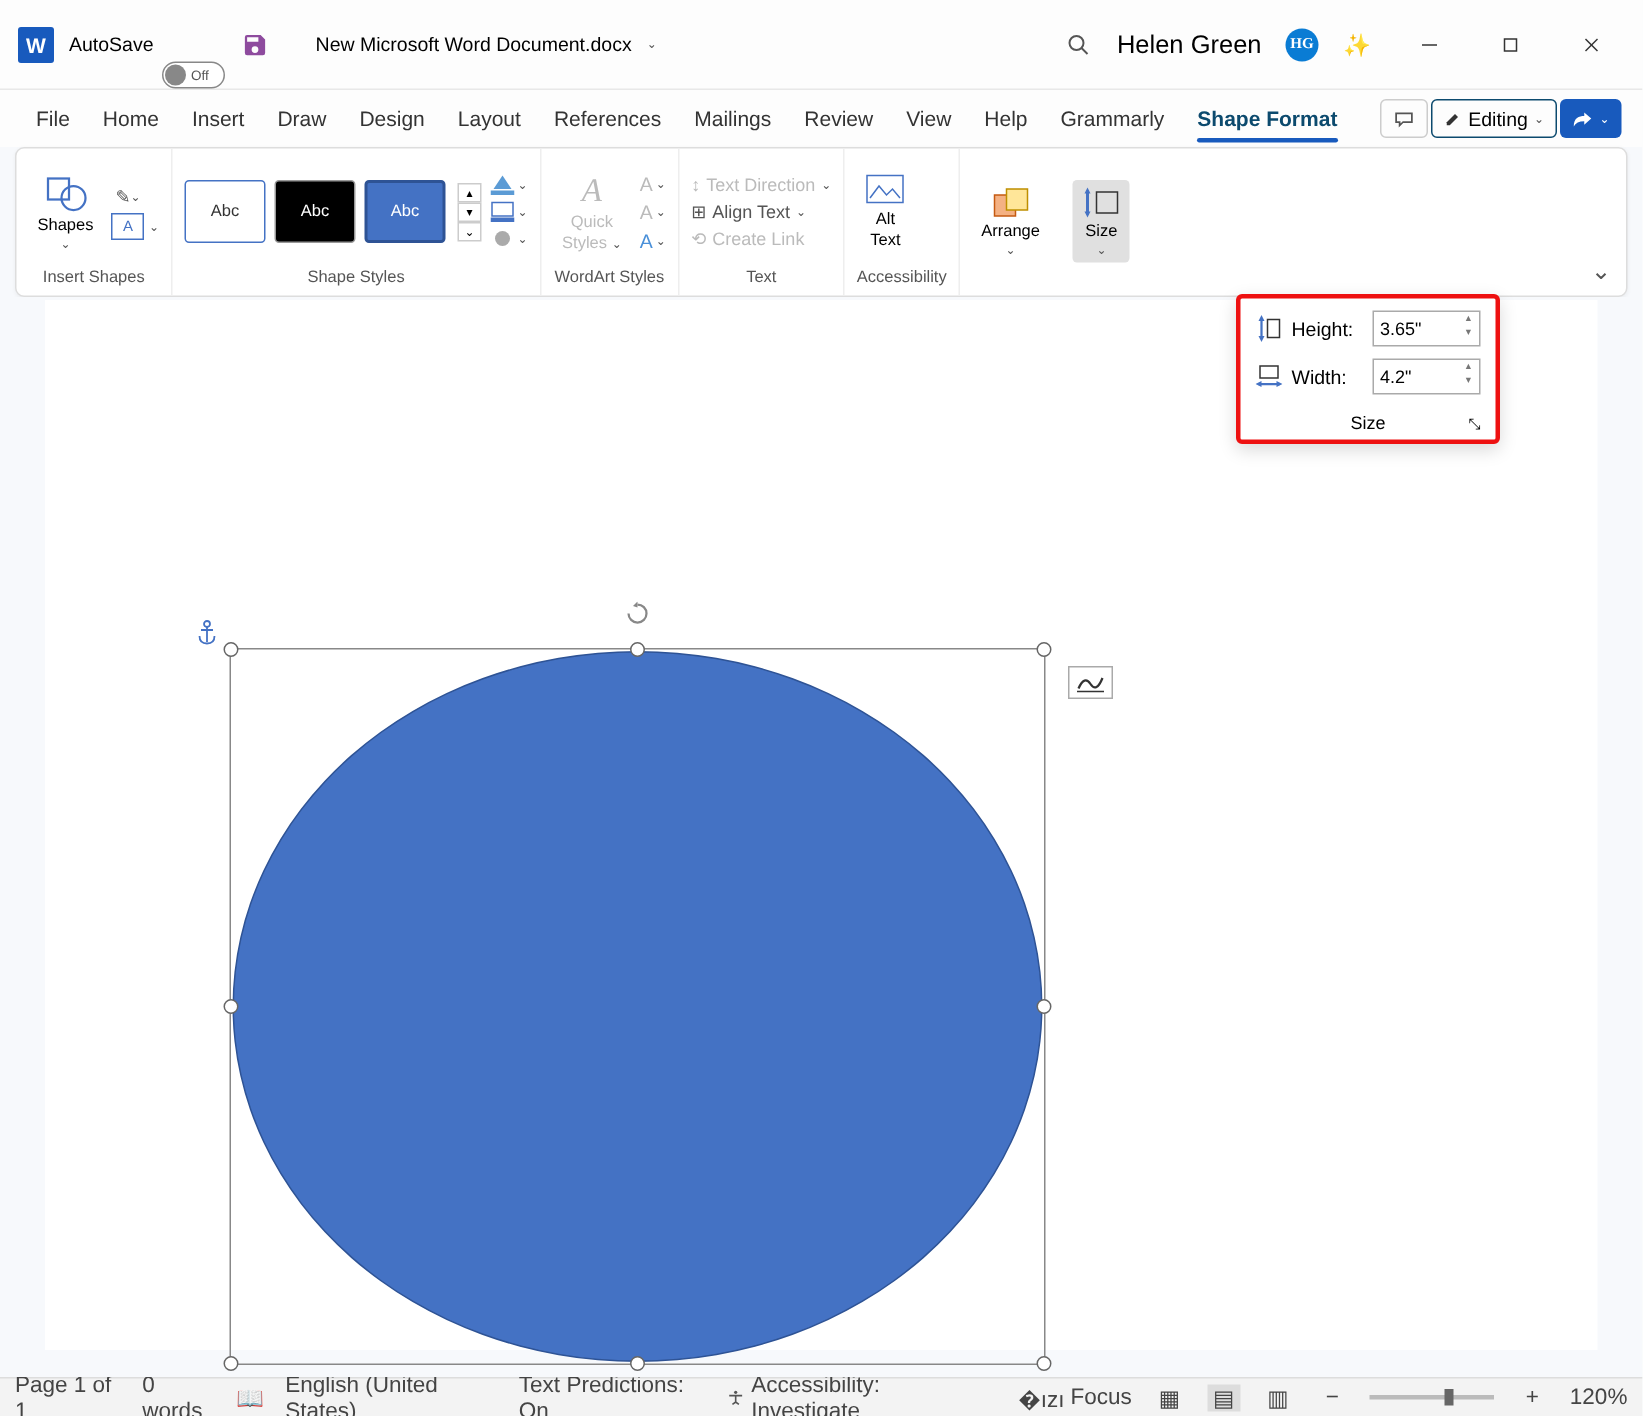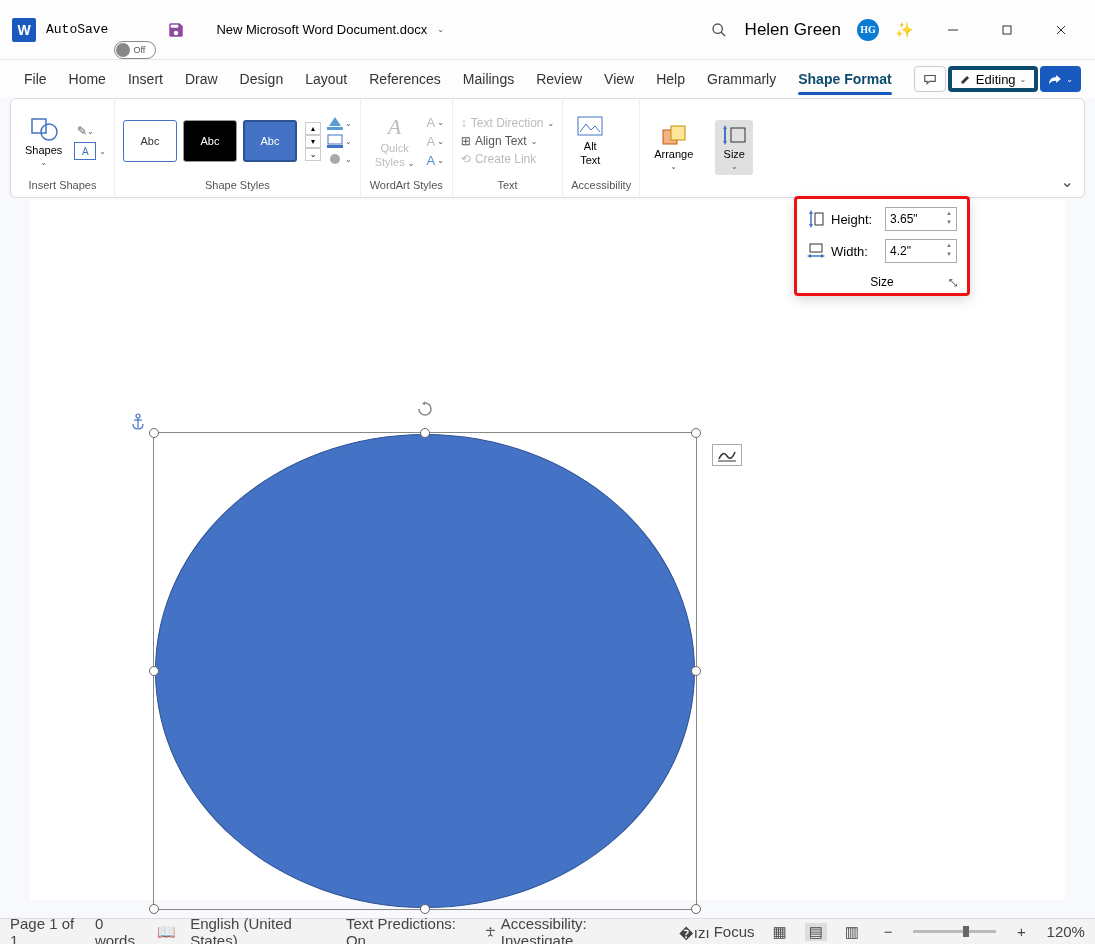--- a/index.html
+++ b/index.html
@@ -2,41 +2,41 @@
 <html><head>
 <meta charset="utf-8">
 <style>
 * { box-sizing: border-box; margin: 0; padding: 0; font-family: 'Segoe UI', Tahoma, sans-serif; }
 body { background: #f7f9fc; width: 1095px; height: 944px; overflow: hidden; display: flex; flex-direction: column; }
 
 
 .titlebar { height: 60px; background: #fdfdfd; display: flex; align-items: center; padding: 0 12px; gap: 10px; border-bottom: 1px solid #e8e8e8; }
 .app-icon { width: 24px; height: 24px; background: #185abd; color: #fff; display: flex; align-items: center; justify-content: center; font-weight: bold; font-size: 14px; border-radius: 2px; }
 .autosave-wrap { display: flex; align-items: center; gap: 6px; }
-.autosave-text { font-size: 13px; font-family: Liberation Mono, monospace; }
+.autosave-text { font-size: 13px; }
 .toggle { width: 42px; height: 18px; border: 1px solid #888; border-radius: 9px; display: flex; align-items: center; padding: 1px; gap: 2px; background: #fff; cursor: pointer; margin-top: 40px; }
 .toggle-knob { width: 14px; height: 14px; border-radius: 50%; background: #888; }
 .toggle-label { font-size: 9px; color: #555; margin-left: 1px; }
 .save-badge { width: 20px; height: 20px; display: flex; align-items: center; justify-content: center; color: #8e4b9e; }
 .doc-title { font-size: 13px; margin-left: 20px; }
 .titlebar-spacer { flex: 1; }
 .t-icon { width: 32px; height: 28px; display: flex; align-items: center; justify-content: center; cursor: pointer; font-size: 15px; color: #555; }
 .user-name { font-size: 17px; margin-right: 6px; text-align: right; }
 .avatar { width: 22px; height: 22px; border-radius: 50%; background: #0a7cd4; color: #fff; font-size: 10px; display: flex; align-items: center; justify-content: center; font-weight: 600; font-family: Liberation Serif, serif; }
 .win-btn { width: 44px; height: 28px; display: flex; align-items: center; justify-content: center; cursor: pointer; }
 .win-btn svg { width: 12px; height: 12px; }
 
 
 .tabs { height: 38px; display: flex; align-items: center; padding: 0 14px; gap: 2px; background: #fdfdfd; }
 .tab { padding: 6px 10px; font-size: 14px; color: #333; cursor: pointer; border-radius: 4px; }
 .tab.active { color: #0c4a6e; font-weight: 600; position: relative; }
 .tab.active::after { content: ''; position: absolute; bottom: -2px; left: 10px; right: 10px; height: 3px; background: #185abd; border-radius: 2px; }
 .tab-spacer { flex: 1; }
 .comment-btn { width: 32px; height: 26px; border: 1px solid #ccc; border-radius: 4px; display: flex; align-items: center; justify-content: center; cursor: pointer; }
-.editing-btn { height: 26px; border: 4px solid #0c4a6e; border-radius: 4px; display: flex; align-items: center; padding: 0 8px; gap: 4px; cursor: pointer; font-size: 13px; }
+.editing-btn { height: 26px; border: 1px solid #0c4a6e; border-radius: 4px; display: flex; align-items: center; padding: 0 8px; gap: 4px; cursor: pointer; font-size: 13px; }
 .share-btn { height: 26px; background: #185abd; color: #fff; border-radius: 4px; display: flex; align-items: center; padding: 0 8px; gap: 4px; cursor: pointer; }
 
 
 .ribbon { height: 100px; background: #fff; border: 1px solid #ddd; margin: 0 10px; border-radius: 6px; display: flex; position: relative; box-shadow: 0 1px 3px rgba(0,0,0,0.05); }
 .rgroup { display: flex; flex-direction: column; border-right: 1px solid #eee; padding: 4px 8px; }
 .rgroup-body { flex: 1; display: flex; align-items: center; gap: 6px; }
 .rgroup-label { font-size: 11px; text-align: center; color: #555; padding-bottom: 2px; position: relative; }
 
 .big-btn { display: flex; flex-direction: column; align-items: center; gap: 2px; padding: 4px 6px; cursor: pointer; border-radius: 3px; }
 .big-btn.selected { background: #e0e0e0; }
@@ -56,21 +56,21 @@
 .fill-col { display: flex; flex-direction: column; gap: 4px; }
 .fill-btn { display: flex; align-items: center; gap: 2px; cursor: pointer; }
 
 .text-col { display: flex; flex-direction: column; gap: 4px; font-size: 12px; color: #555; }
 .text-col .row { display: flex; align-items: center; gap: 4px; cursor: pointer; }
 .text-col .disabled { color: #bbb; cursor: default; }
 
 .ribbon-collapse { position: absolute; right: 10px; bottom: 6px; cursor: pointer; color: #555; }
 
 
-.size-popup { position: absolute; top: 196px; left: 794px; width: 176px; background: #fff; border: 3px solid #e11; border-radius: 4px; padding: 8px 10px 4px; box-shadow: 0 4px 12px rgba(0,0,0,0.15); z-index: 10; }
+.size-popup { position: absolute; top: 196px; left: 824px; width: 176px; background: #fff; border: 3px solid #e11; border-radius: 4px; padding: 8px 10px 4px; box-shadow: 0 4px 12px rgba(0,0,0,0.15); z-index: 10; }
 .size-row { display: flex; align-items: center; gap: 6px; margin-bottom: 8px; }
 .size-row .lbl { font-size: 13px; flex: 1; }
 .size-input { width: 72px; height: 24px; border: 1px solid #aaa; padding: 0 4px; font-size: 12px; position: relative; display: flex; align-items: center; }
 .spinner { position: absolute; right: 2px; top: 1px; display: flex; flex-direction: column; }
 .spinner div { width: 10px; height: 9px; font-size: 7px; color: #777; cursor: pointer; text-align: center; line-height: 8px; }
 .size-footer { text-align: center; font-size: 12px; position: relative; padding-top: 4px; }
 .size-footer .dl { position: absolute; right: 0; bottom: 0; font-size: 10px; cursor: pointer; }
 
 
 .canvas-area { flex: 1; position: relative; background: #f7f9fc; overflow: hidden; }

